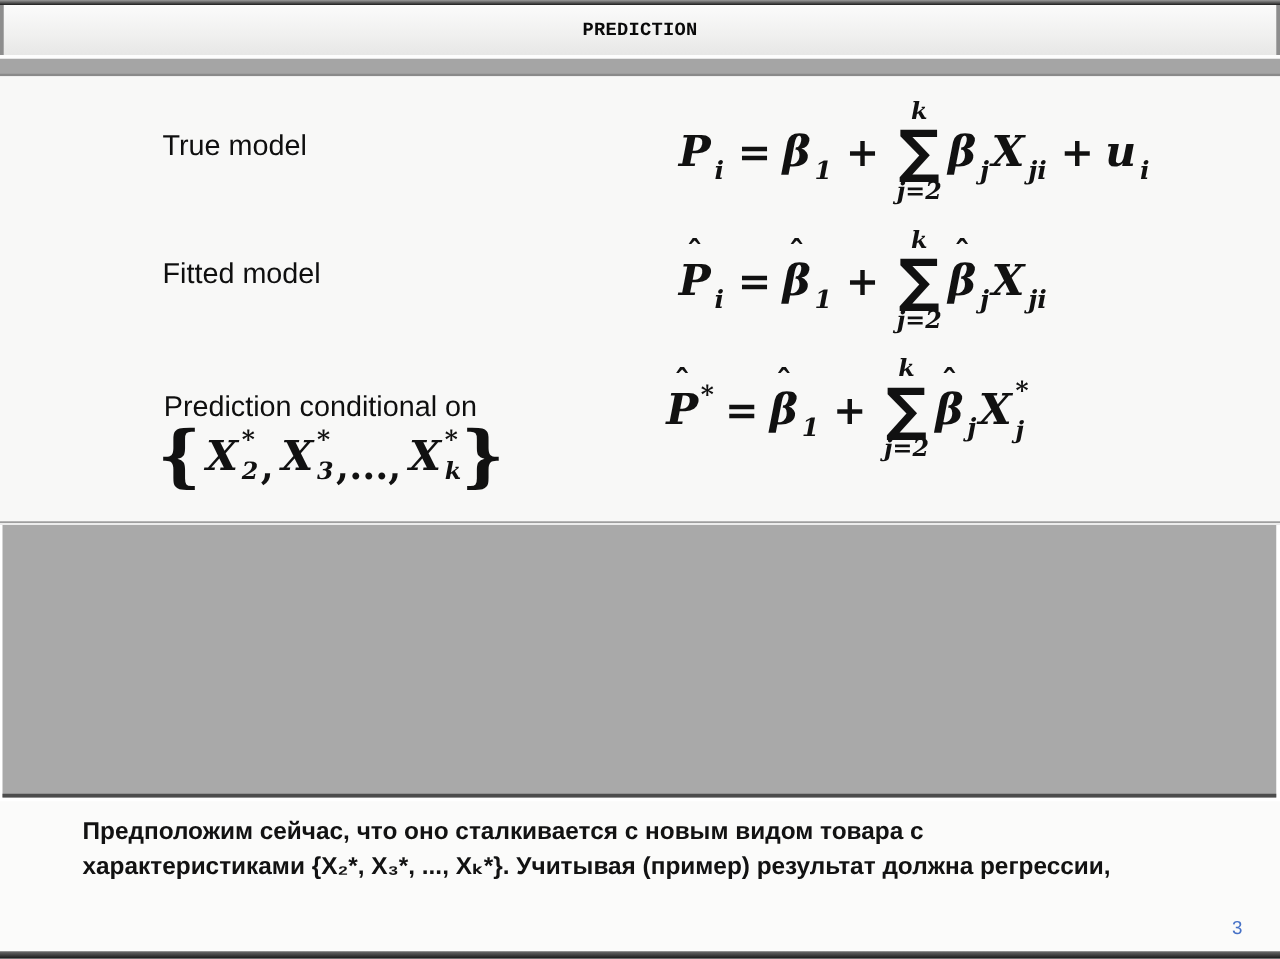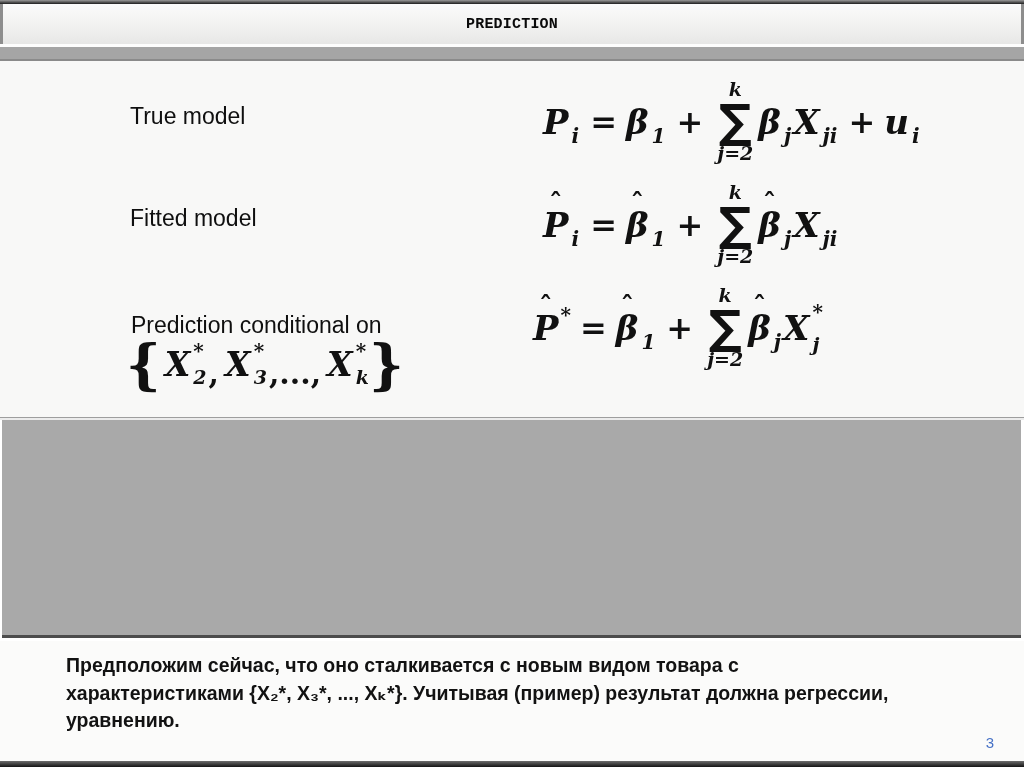--- a/index.html
+++ b/index.html
@@ -189,19 +189,18 @@
     </span>
   </div>
 
   <div class="content-sep"></div>
   <div class="gray-area"></div>
 
   <div class="footer"></div>
   <div class="footer-text">
     <div>Предположим сейчас, что оно сталкивается с новым видом товара с</div>
     <div>характеристиками {X₂*, X₃*, ..., Xₖ*}. Учитывая (пример) результат должна регрессии,</div>
-    <div>уравнению.</div>
   </div>
   <div class="page-number">3</div>
 
   <div class="bottom-bar"></div>
 
 </div>
 
 </body></html>

